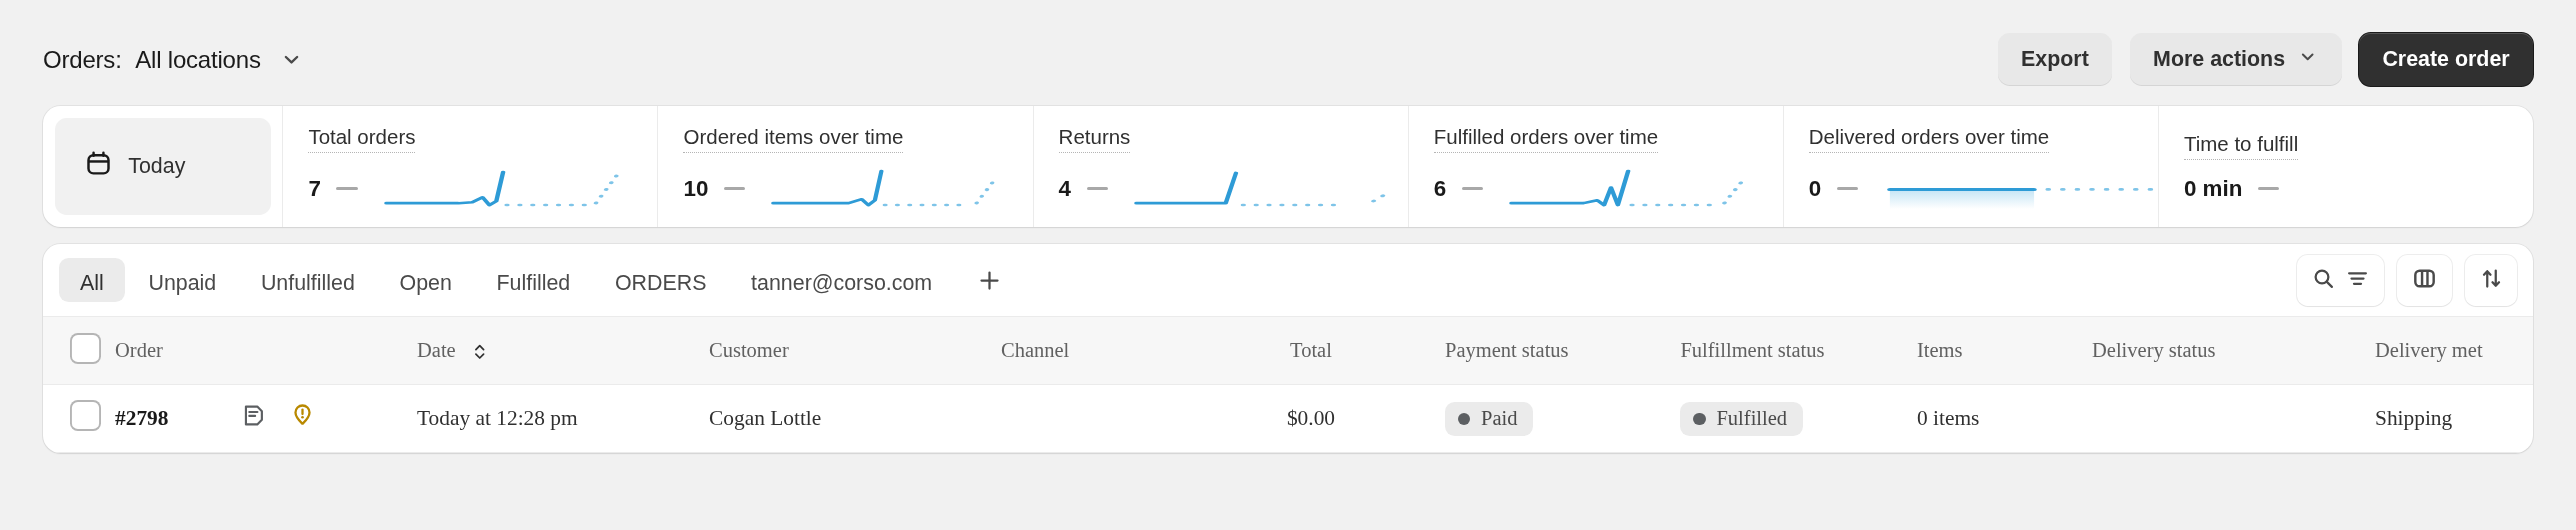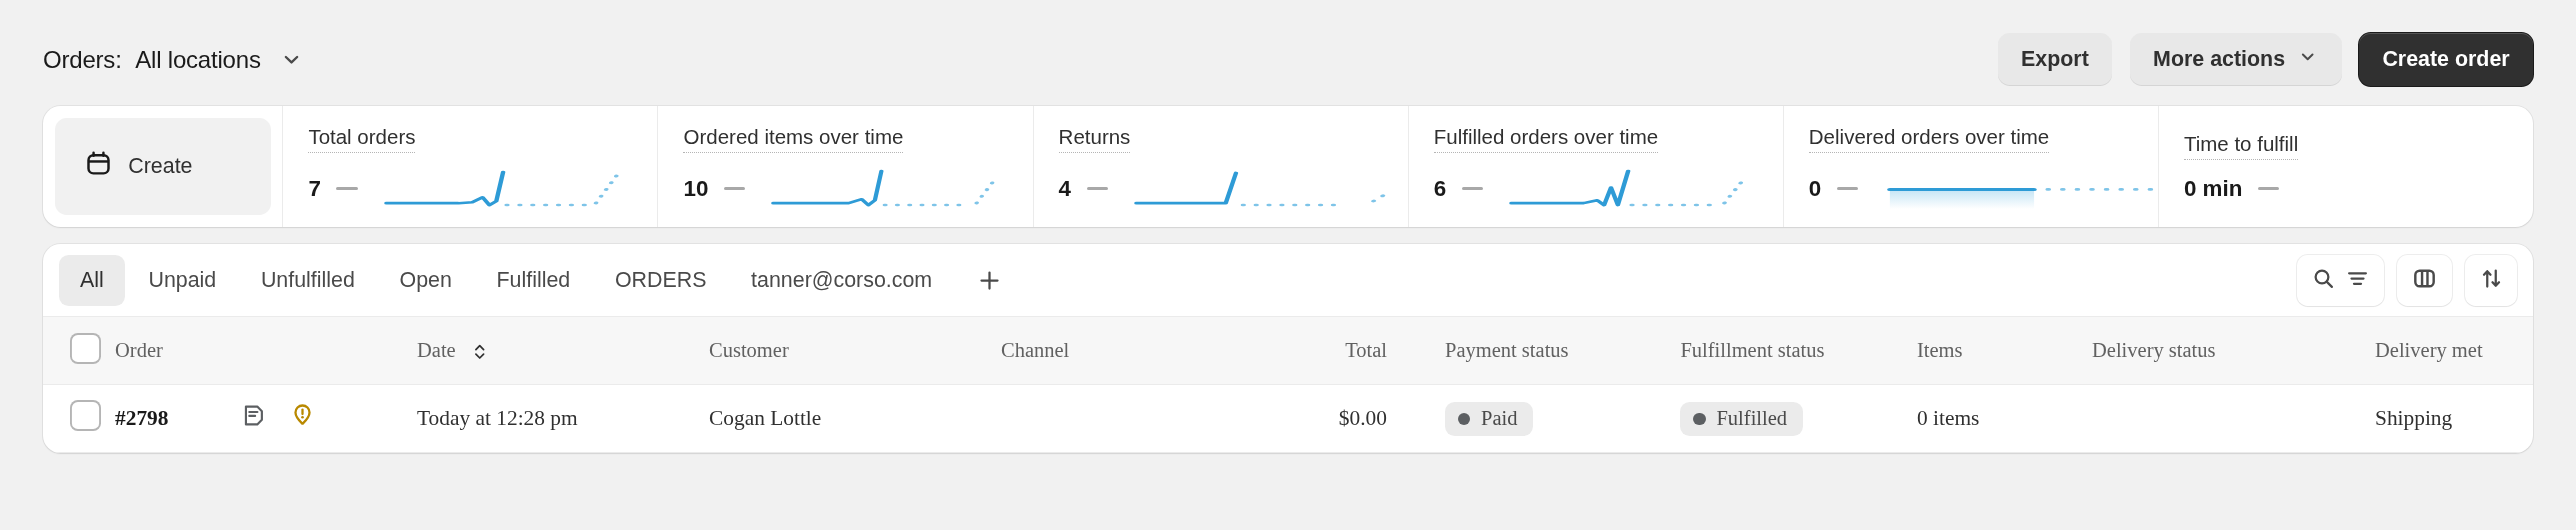--- a/index.html
+++ b/index.html
@@ -94,21 +94,21 @@
   
   .table-card { margin-top: 17.5px; overflow: hidden; }
 
   .tabbar {
     display: flex; align-items: center; justify-content: space-between;
     padding: 9.7px 15.6px 9.7px 15.6px; height: 72px;
   }
   .tabs { display: flex; align-items: center; gap: 1.9px; }
   .tab {
     font-size: 21.4px; color: #4a4a4a; font-weight: 400;
-    padding: 0 21.4px; height: 51px; line-height: 51px;
+    padding: 0 21.4px; height: 44px; line-height: 51px;
     border-radius: 9.7px; cursor: pointer; white-space: nowrap;
     background: transparent; border: none;
     font-family: "Liberation Sans", sans-serif;
   }
   .tab.active { background: #ebebeb; color: #303030; font-weight: 500; }
   .tab-add {
     width: 49px; height: 49px; border-radius: 9.7px;
     display: inline-flex; align-items: center; justify-content: center;
     cursor: pointer; border: none; background: transparent; margin-left: 9.7px;
   }
@@ -132,21 +132,21 @@
   td {
     font-size: 21.4px; color: #303030; padding: 0; height: 68px;
     white-space: nowrap; border-bottom: 1px solid #ebebeb;
     vertical-align: middle;
   }
   .col-check { width: 72px; padding-left: 27px !important; }
   .col-order { width: 302px; }
   .col-date  { width: 292px; }
   .col-cust  { width: 292px; }
   .col-chan  { width: 234px; }
-  .col-total { width: 185px; text-align: right; padding-right: 33px !important; }
+  .col-total { width: 185px; text-align: center; padding-right: 33px !important; }
   .col-pay   { width: 239px; padding-left: 25px !important; }
   .col-ful   { width: 258px; padding-left: 21.4px !important; }
   .col-items { width: 175px; }
   .col-dstat { width: 283px; }
   .col-dmeth { width: auto; }
 
   .cbox {
     width: 31px; height: 31px; border-radius: 7.8px;
     background: #fff; box-shadow: 0 0 0 1.9px #b5b5b5 inset;
     display: inline-block; cursor: pointer;
@@ -199,21 +199,21 @@
   <div class="card metrics">
     <div class="today-cell">
       <button class="today-btn">
         <span>
           <svg width="29" height="29" viewBox="0 0 20 20" fill="none">
             <rect x="3.1" y="4.3" width="13.8" height="12.5" rx="3.4" stroke="#1a1a1a" stroke-width="1.7"></rect>
             <path d="M3.1 8.6h13.8" stroke="#1a1a1a" stroke-width="1.7"></path>
             <path d="M6.6 2.6v2.1M13.4 2.6v2.1" stroke="#1a1a1a" stroke-width="1.7" stroke-linecap="round"></path>
           </svg>
         </span>
-        <span>Create</span>
+        <span>Today</span>
       </button>
     </div>
 
     <div class="metric">
       <span class="metric-label">Total orders</span>
       <div class="metric-bottom">
         <span class="metric-value">7</span>
         <span class="metric-dash"></span>
         <span class="spark">
           <svg viewBox="0 0 160 42" preserveAspectRatio="none">

